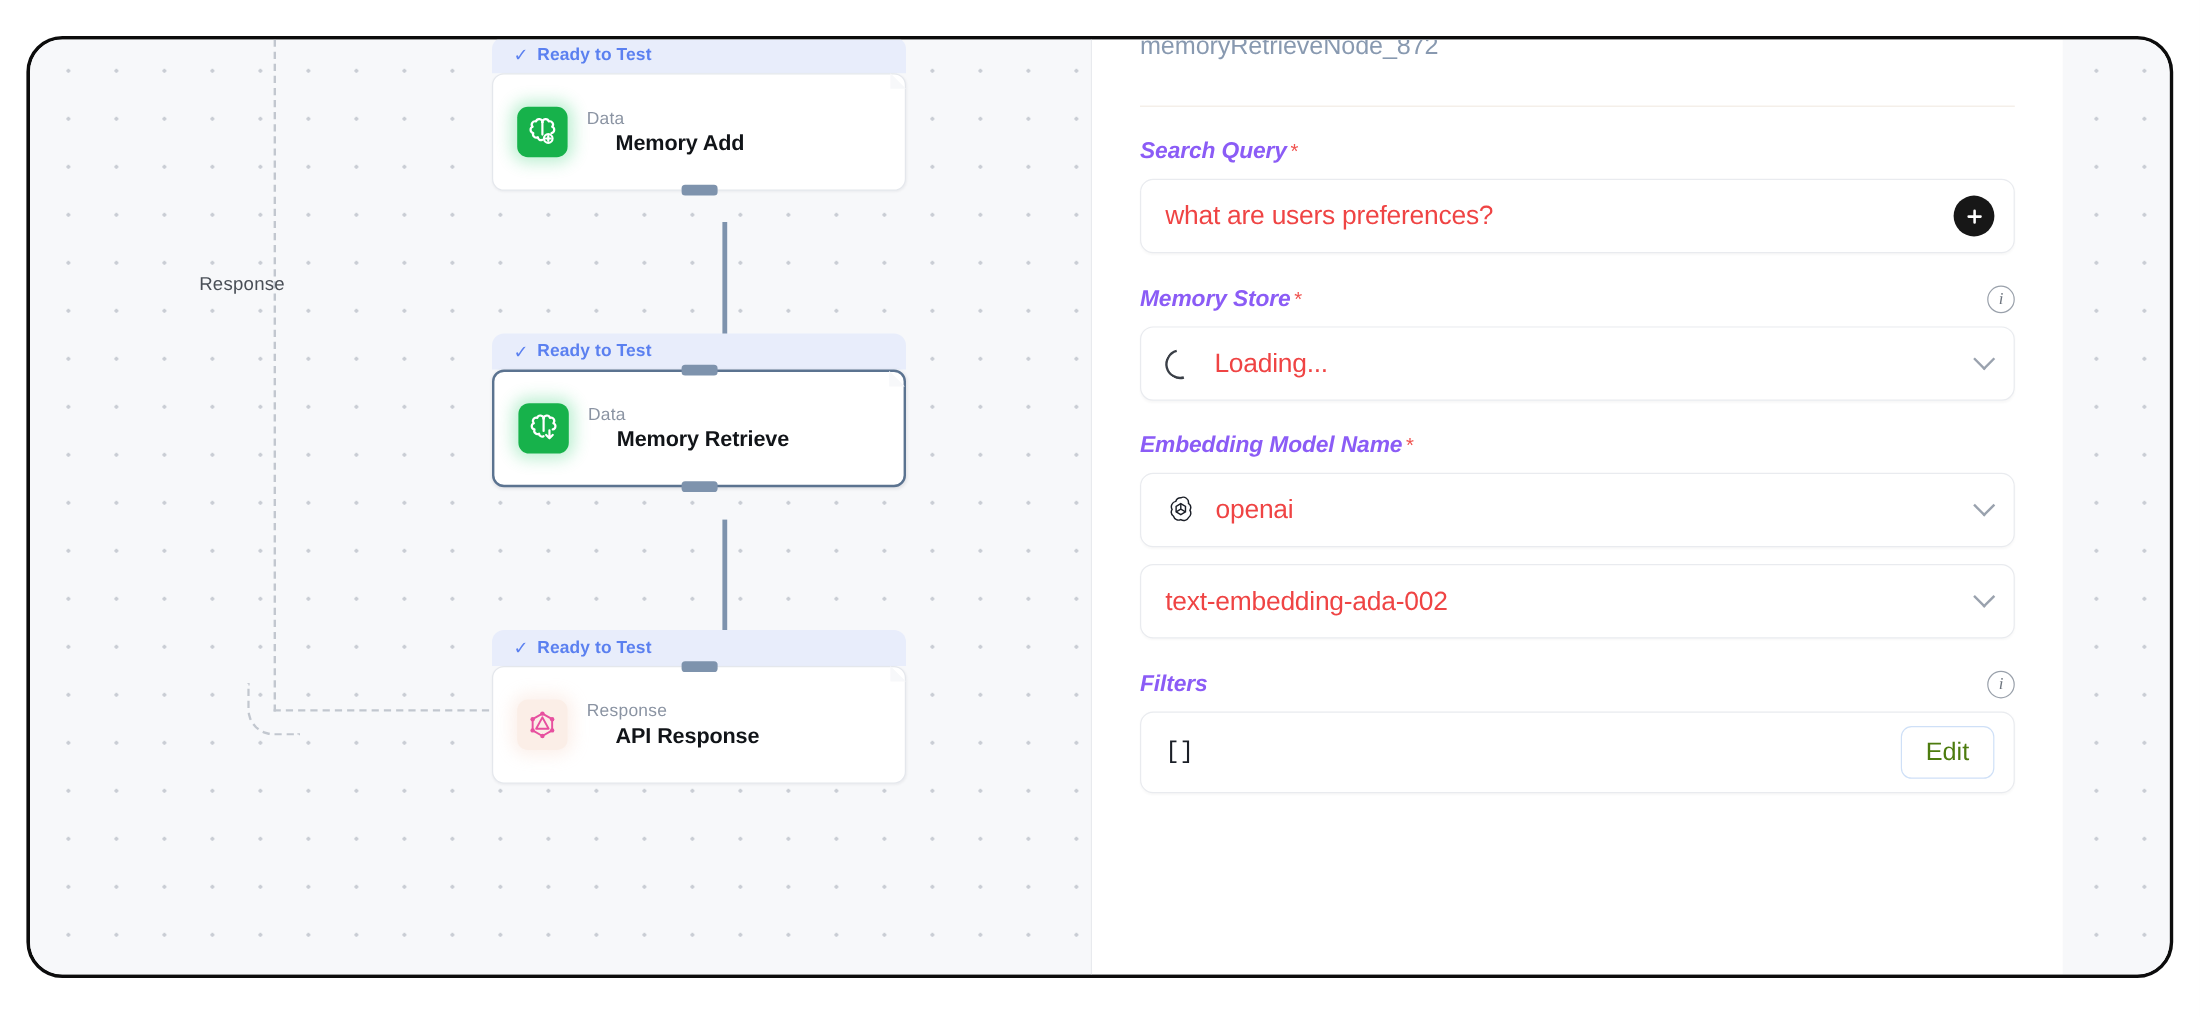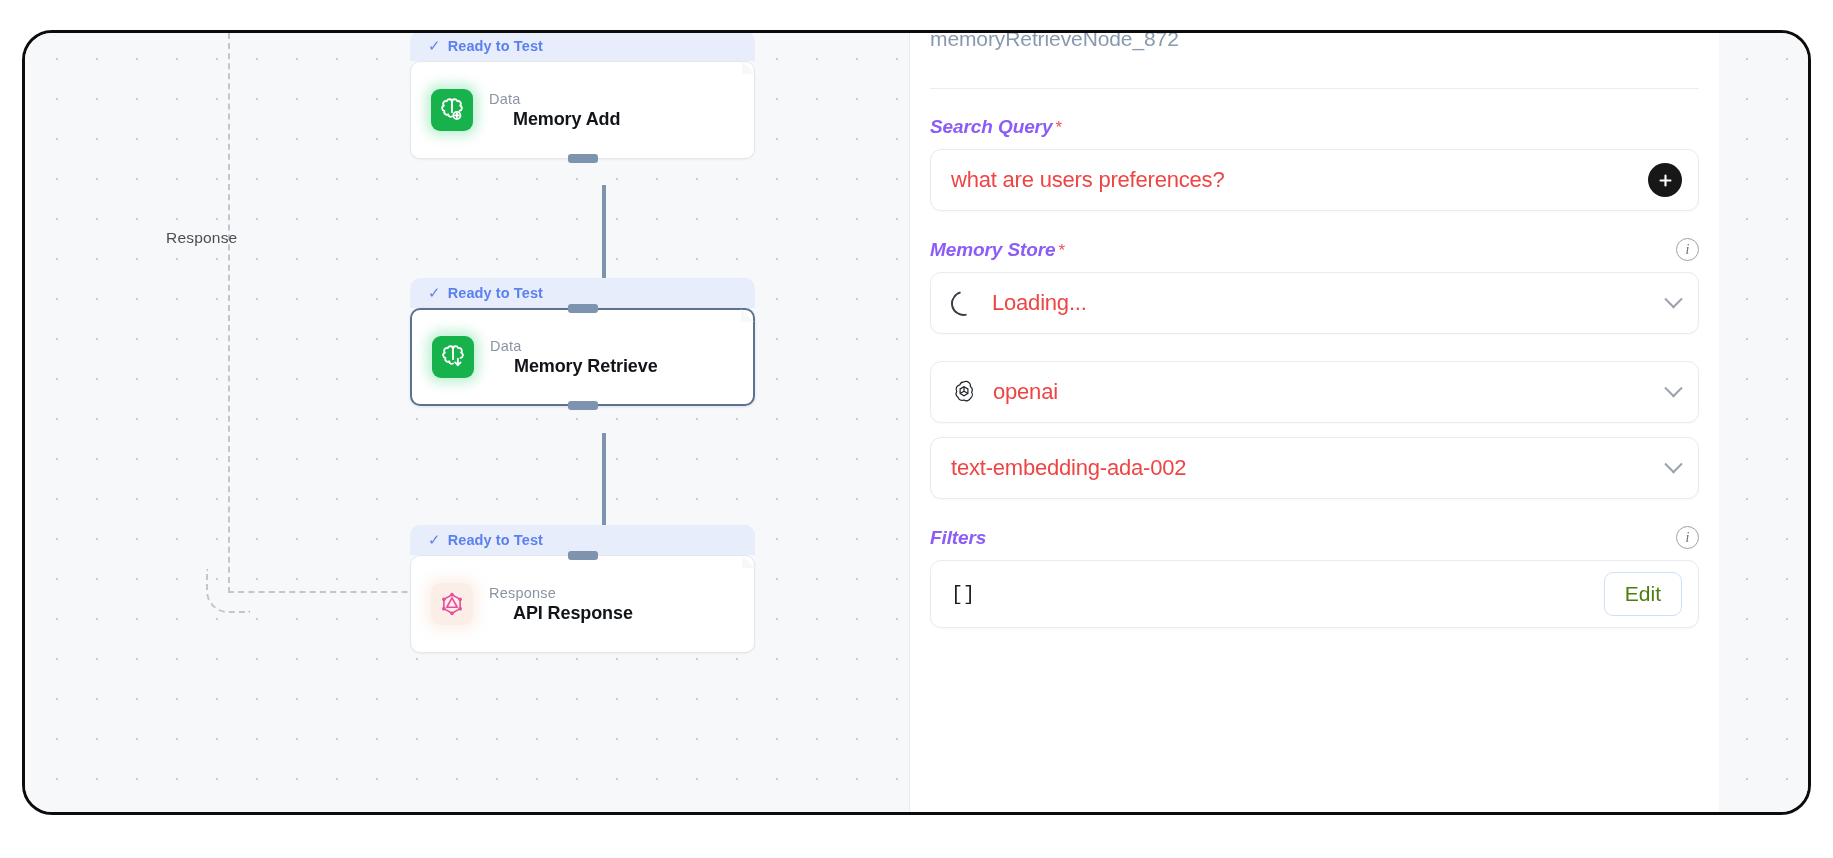--- a/index.html
+++ b/index.html
@@ -165,21 +165,21 @@
 
   
   #props-panel {
     position: absolute;
     left: 884px;
     top: 0;
     width: 810px;
     height: 100%;
     background: #ffffff;
     border-left: 1px solid #e8eaee;
-    padding: 0 20px;
+    padding: 0 40px;
     overflow: hidden;
   }
   #panel-right-strip {
     position: absolute;
     left: 1694px; top: 0;
     width: 95px; height: 100%;
     background-color: #f7f8fa;
     background-image: radial-gradient(#c9cdd4 1.4px, transparent 1.5px);
     background-size: 40px 40px;
     background-position: 8px 6px;
@@ -412,20 +412,25 @@
         <span class="info-icon">i</span>
       </div>
       <div class="control">
         <span class="spinner"></span>
         <span class="value">Loading...</span>
         <span class="chev"></span>
       </div>
     </div>
 
     <div class="field">
+      <div class="field-head">
+        <div>
+          <span class="field-label">Embedding Model Name</span><span class="req">*</span>
+        </div>
+      </div>
       <div class="control">
         <span class="oai-logo">
           <svg width="26" height="26" viewBox="0 0 24 24" fill="none" stroke="#1b1f27" stroke-width="1.1">
             <path d="M12 2.6a4.1 4.1 0 0 0-3.9 2.8 4.1 4.1 0 0 0-2.8 6.1 4.1 4.1 0 0 0 1.1 5.3 4.1 4.1 0 0 0 5.6 2.6 4.1 4.1 0 0 0 6-1.6 4.1 4.1 0 0 0 1-5.6 4.1 4.1 0 0 0-1.1-5.3A4.1 4.1 0 0 0 12 2.6z"></path>
             <path d="M12 7.1 15.6 9.2v4.2L12 15.5 8.4 13.4V9.2z"></path>
             <path d="M12 7.1v4.2l3.6 2.1M12 11.3 8.4 13.4"></path>
           </svg>
         </span>
         <span class="value">openai</span>
         <span class="chev"></span>

